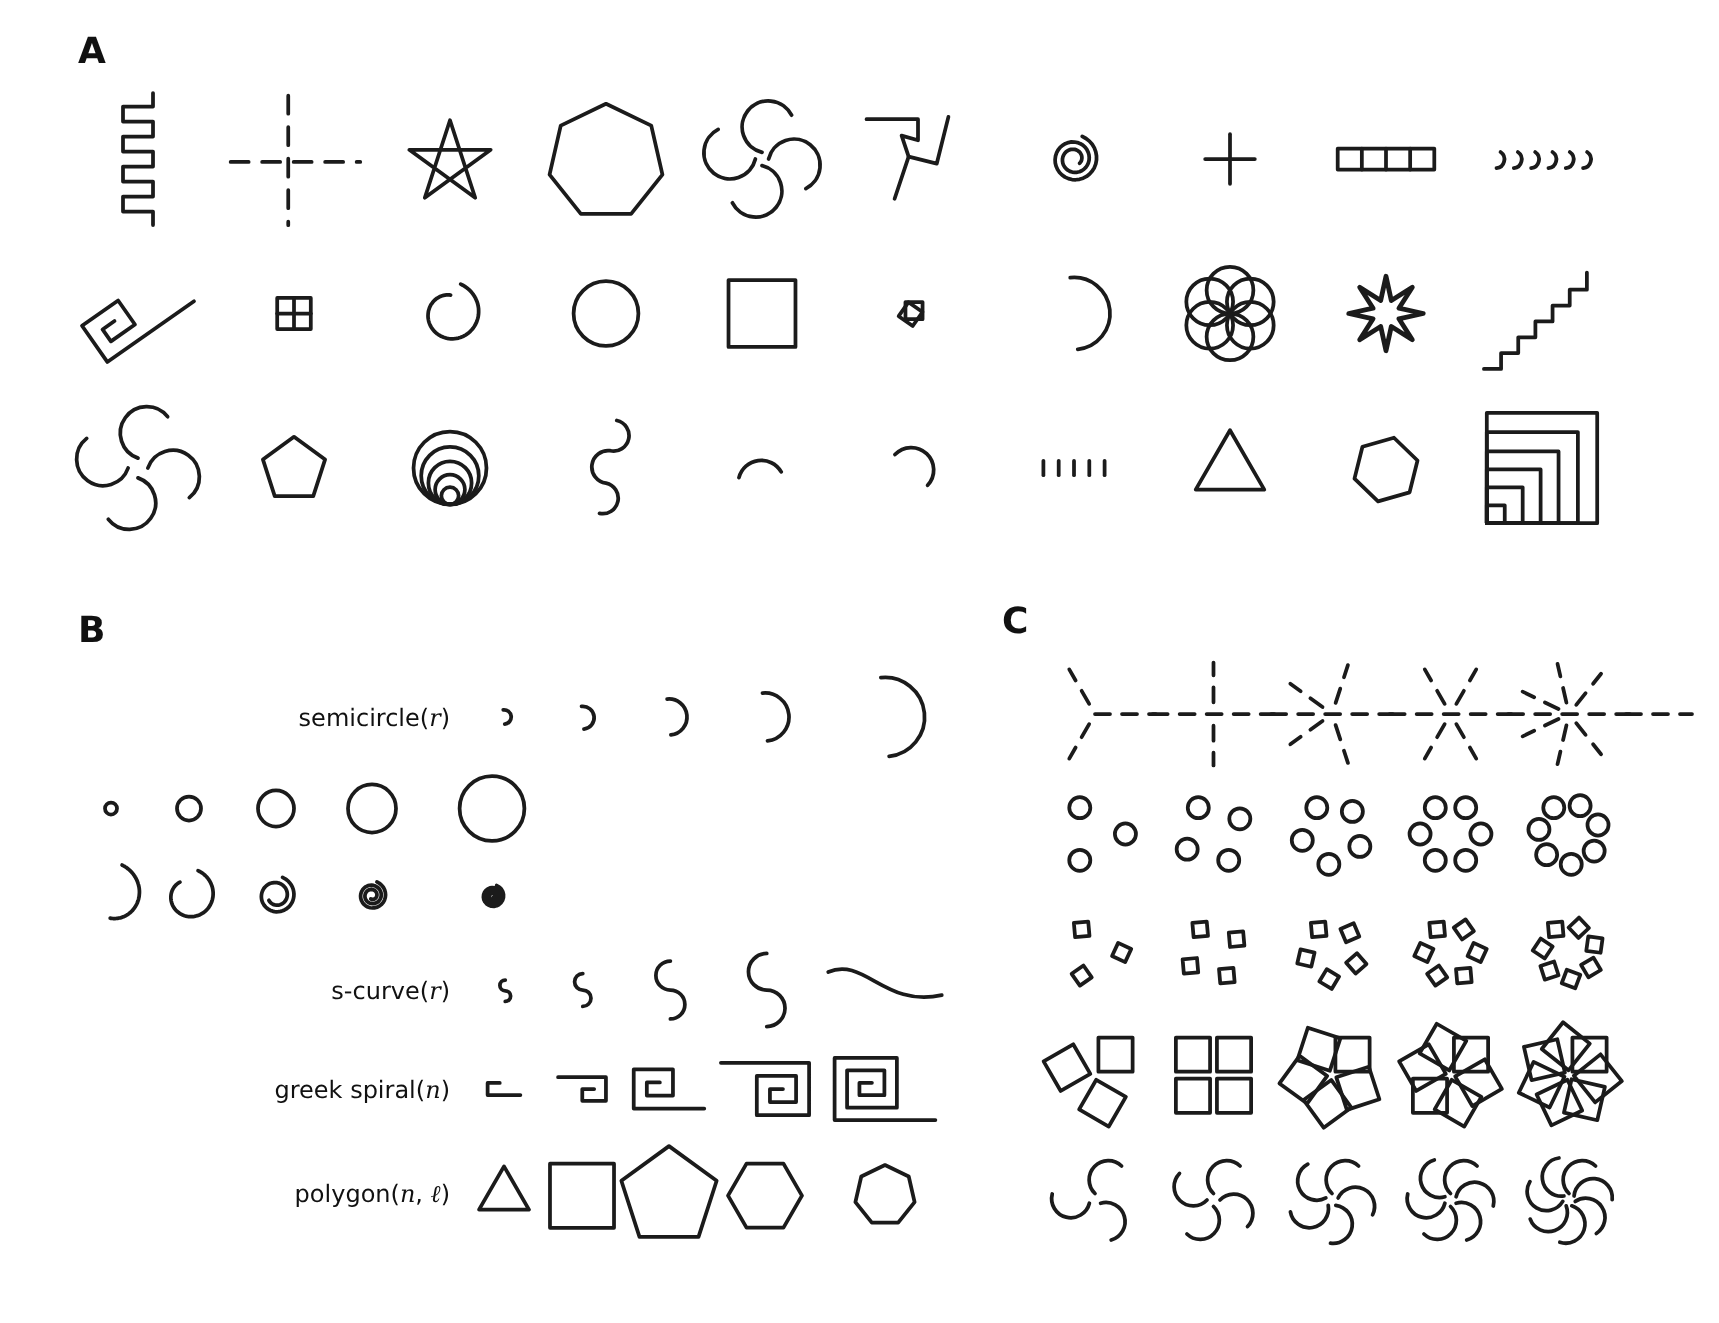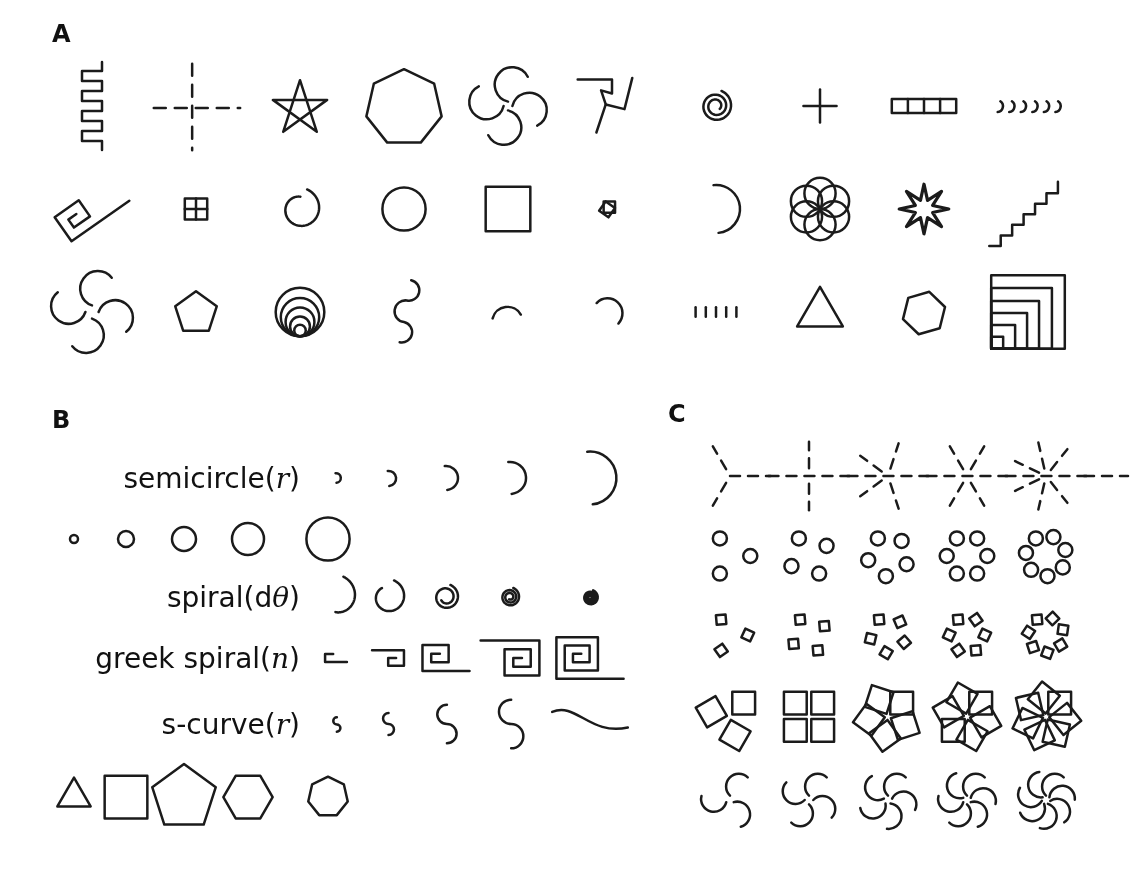--- a/index.html
+++ b/index.html
@@ -10,21 +10,21 @@
   #label-b{left:52px;top:406px;}
   #label-c{left:668px;top:400px;}
 
   #grid-a{position:absolute;left:40px;top:54px;display:grid;
           grid-template-columns:repeat(10,104px);grid-auto-rows:103px;}
   .a-cell{display:flex;align-items:center;justify-content:center;}
 
   #b-rows{position:absolute;left:50px;top:446px;}
   .b-row{display:flex;align-items:center;}
   .b-label{width:262px;padding-right:12px;box-sizing:border-box;text-align:right;
-           font-size:28px;white-space:nowrap;}
+           font-size:16px;white-space:nowrap;}
   .b-cells{display:flex;align-items:center;}
   .b-cell{display:flex;align-items:center;justify-content:center;}
   .math-it{font-family:"DejaVu Serif","Liberation Serif",serif;font-style:italic;}
 
   #c-block{position:absolute;left:690px;top:438px;width:447px;}
   #c-title{text-align:center;font-size:21px;margin-bottom:2px;white-space:nowrap;}
   .c-row{display:flex;align-items:center;}
   .c-cell{width:79px;display:flex;align-items:center;justify-content:center;}
   .c-trail{display:flex;align-items:center;}
 
@@ -288,21 +288,20 @@
             </svg>
           </div>
           <div class="b-cell" style="width:92px;height:58px">
             <svg class="glyph" width="54" height="54" viewBox="0 0 100 100">
               <circle cx="50" cy="50" r="40"></circle>
             </svg>
           </div>
         </div>
       </div>
       <div class="b-row" style="height:58px">
-        <div class="b-label">spiral(d<span class="math-it">θ</span>)</div>
         <div class="b-cells">
           <div class="b-cell" style="width:48px;height:58px">
             <svg class="glyph" width="54" height="54" viewBox="0 0 100 100">
               <path d="M 63.7 12.4 L 64.9 13.1 L 66.2 13.7 L 67.4 14.5 L 68.6 15.2 L 69.7 16.0 L 70.8 16.9 L 71.9 17.8 L 72.9 18.7 L 73.9 19.6 L 74.9 20.6 L 75.8 21.6 L 76.7 22.7 L 77.5 23.7 L 78.3 24.8 L 79.1 25.9 L 79.8 27.1 L 80.5 28.2 L 81.1 29.4 L 81.7 30.6 L 82.2 31.8 L 82.7 33.0 L 83.1 34.2 L 83.5 35.5 L 83.9 36.7 L 84.2 38.0 L 84.5 39.2 L 84.7 40.5 L 84.9 41.8 L 85.0 43.0 L 85.1 44.3 L 85.1 45.6 L 85.1 46.8 L 85.0 48.1 L 84.9 49.3 L 84.8 50.5 L 84.6 51.8 L 84.3 53.0 L 84.1 54.2 L 83.8 55.3 L 83.4 56.5 L 83.0 57.6 L 82.6 58.8 L 82.1 59.9 L 81.6 60.9 L 81.0 62.0 L 80.5 63.0 L 79.8 64.0 L 79.2 65.0 L 78.5 66.0 L 77.8 66.9 L 77.1 67.8 L 76.3 68.6 L 75.5 69.4 L 74.7 70.2 L 73.8 71.0 L 73.0 71.7 L 72.1 72.4 L 71.2 73.1 L 70.3 73.7 L 69.3 74.3 L 68.4 74.8 L 67.4 75.3 L 66.4 75.8 L 65.4 76.2 L 64.4 76.6 L 63.4 77.0 L 62.4 77.3 L 61.3 77.6 L 60.3 77.8 L 59.2 78.0 L 58.2 78.2 L 57.2 78.3 L 56.1 78.4 L 55.1 78.5 L 54.1 78.5 L 53.0 78.5 L 52.0 78.4 L 51.0 78.3 L 50.0 78.2 L 49.0 78.0"></path>
             </svg>
           </div>
           <div class="b-cell" style="width:56px;height:58px">
             <svg class="glyph" width="44" height="44" viewBox="0 0 100 100">
               <path d="M 63.7 12.4 L 66.1 13.6 L 68.4 14.9 L 70.6 16.4 L 72.7 18.0 L 74.6 19.7 L 76.5 21.6 L 78.2 23.5 L 79.7 25.6 L 81.1 27.7 L 82.4 30.0 L 83.5 32.3 L 84.4 34.6 L 85.2 37.0 L 85.8 39.4 L 86.2 41.9 L 86.5 44.4 L 86.6 46.8 L 86.5 49.3 L 86.3 51.7 L 85.9 54.1 L 85.4 56.4 L 84.7 58.7 L 83.8 61.0 L 82.8 63.1 L 81.7 65.2 L 80.5 67.2 L 79.1 69.1 L 77.6 70.9 L 76.0 72.5 L 74.3 74.1 L 72.5 75.5 L 70.6 76.8 L 68.7 77.9 L 66.7 79.0 L 64.6 79.8 L 62.5 80.6 L 60.4 81.1 L 58.3 81.6 L 56.1 81.9 L 53.9 82.0 L 51.8 82.0 L 49.6 81.9 L 47.5 81.6 L 45.5 81.2 L 43.4 80.6 L 41.5 79.9 L 39.5 79.1 L 37.7 78.1 L 35.9 77.1 L 34.3 75.9 L 32.7 74.7 L 31.2 73.3 L 29.8 71.9 L 28.5 70.3 L 27.4 68.7 L 26.3 67.1 L 25.4 65.3 L 24.6 63.6 L 24.0 61.8 L 23.4 59.9 L 23.0 58.1 L 22.7 56.2 L 22.5 54.4 L 22.5 52.5 L 22.6 50.7 L 22.8 48.8 L 23.1 47.0 L 23.6 45.3 L 24.1 43.6 L 24.8 41.9 L 25.6 40.3 L 26.5 38.8 L 27.4 37.4 L 28.5 36.0 L 29.6 34.7 L 30.8 33.5 L 32.1 32.4 L 33.4 31.4 L 34.8 30.5 L 36.3 29.7"></path>
             </svg>
@@ -313,20 +312,50 @@
             </svg>
           </div>
           <div class="b-cell" style="width:68px;height:58px">
             <svg class="glyph" width="24" height="24" viewBox="0 0 100 100">
               <path d="M 63.7 12.4 L 70.6 16.1 L 76.5 21.1 L 81.4 27.0 L 84.9 33.7 L 87.0 40.9 L 87.7 48.4 L 86.9 55.7 L 84.8 62.7 L 81.3 69.0 L 76.7 74.5 L 71.2 78.9 L 65.0 82.2 L 58.3 84.1 L 51.5 84.7 L 44.8 84.0 L 38.4 81.9 L 32.6 78.7 L 27.5 74.5 L 23.5 69.4 L 20.5 63.7 L 18.8 57.6 L 18.3 51.4 L 19.0 45.2 L 20.9 39.4 L 23.8 34.1 L 27.7 29.6 L 32.3 25.9 L 37.5 23.3 L 43.1 21.7 L 48.7 21.3 L 54.3 22.0 L 59.6 23.7 L 64.3 26.4 L 68.4 29.9 L 71.7 34.1 L 74.0 38.8 L 75.4 43.8 L 75.7 48.9 L 75.1 53.9 L 73.5 58.6 L 71.1 62.8 L 67.9 66.4 L 64.1 69.3 L 59.9 71.3 L 55.5 72.5 L 51.0 72.7 L 46.6 72.1 L 42.5 70.7 L 38.8 68.5 L 35.6 65.7 L 33.2 62.3 L 31.4 58.7 L 30.5 54.8 L 30.3 50.9 L 30.9 47.1 L 32.1 43.5 L 34.1 40.3 L 36.5 37.7 L 39.4 35.6 L 42.6 34.1 L 45.9 33.4 L 49.3 33.3 L 52.5 33.8 L 55.5 35.0 L 58.1 36.6 L 60.3 38.8 L 62.0 41.2 L 63.1 43.9 L 63.7 46.6 L 63.7 49.4 L 63.2 52.0 L 62.2 54.4 L 60.8 56.5 L 59.0 58.3 L 57.0 59.6 L 54.9 60.4 L 52.6 60.8 L 50.5 60.7 L 48.4 60.3 L 46.6 59.4"></path>
             </svg>
           </div>
           <div class="b-cell" style="width:92px;height:58px">
             <svg class="glyph" width="19" height="19" viewBox="0 0 100 100">
               <path d="M 63.7 12.4 L 72.9 17.7 L 80.2 25.2 L 85.3 34.2 L 87.8 44.1 L 87.6 54.3 L 84.7 63.9 L 79.4 72.3 L 72.3 78.9 L 63.7 83.3 L 54.3 85.3 L 44.9 84.8 L 36.1 81.8 L 28.5 76.7 L 22.6 69.8 L 18.7 61.7 L 17.2 53.0 L 18.0 44.3 L 21.0 36.2 L 26.0 29.4 L 32.6 24.1 L 40.1 20.9 L 48.2 19.7 L 56.2 20.8 L 63.5 23.8 L 69.6 28.6 L 74.2 34.8 L 76.9 41.8 L 77.7 49.2 L 76.5 56.5 L 73.4 63.0 L 68.9 68.4 L 63.1 72.4 L 56.6 74.6 L 49.9 75.0 L 43.4 73.7 L 37.6 70.8 L 32.9 66.4 L 29.6 61.1 L 27.8 55.3 L 27.6 49.2 L 29.0 43.5 L 31.9 38.4 L 35.9 34.4 L 40.7 31.6 L 46.0 30.2 L 51.3 30.3 L 56.3 31.7 L 60.7 34.4 L 64.1 38.1 L 66.3 42.4 L 67.3 47.0 L 67.0 51.7 L 65.6 56.0 L 63.1 59.6 L 59.8 62.4 L 56.1 64.1 L 52.1 64.8 L 48.1 64.4 L 44.6 63.0 L 41.6 60.7 L 39.4 57.9 L 38.2 54.6 L 37.8 51.3 L 38.3 48.1 L 39.6 45.3 L 41.6 43.0 L 44.0 41.4 L 46.6 40.5 L 49.3 40.4 L 51.8 41.0 L 53.9 42.1 L 55.5 43.8 L 56.6 45.7 L 57.1 47.7 L 57.0 49.7 L 56.4 51.5 L 55.4 52.9 L 54.1 53.9 L 52.7 54.5 L 51.3 54.6"></path>
+            </svg>
+          </div>
+        </div>
+      </div>
+      <div class="b-row" style="height:68px">
+        <div class="b-label">s-curve(<span class="math-it">r</span>)</div>
+        <div class="b-cells">
+          <div class="b-cell" style="width:48px;height:68px">
+            <svg class="glyph" width="17" height="17" viewBox="0 0 100 100">
+              <path d="M 52 8 A 21 21 0 0 0 52 50 A 21 21 0 0 1 52 92"></path>
+            </svg>
+          </div>
+          <div class="b-cell" style="width:56px;height:68px">
+            <svg class="glyph" width="26" height="26" viewBox="0 0 100 100">
+              <path d="M 52 8 A 21 21 0 0 0 52 50 A 21 21 0 0 1 52 92"></path>
+            </svg>
+          </div>
+          <div class="b-cell" style="width:60px;height:68px">
+            <svg class="glyph" width="46" height="46" viewBox="0 0 100 100">
+              <path d="M 52 8 A 21 21 0 0 0 52 50 A 21 21 0 0 1 52 92"></path>
+            </svg>
+          </div>
+          <div class="b-cell" style="width:68px;height:68px">
+            <svg class="glyph" width="58" height="58" viewBox="0 0 100 100">
+              <path d="M 52 8 A 21 21 0 0 0 52 50 A 21 21 0 0 1 52 92"></path>
+            </svg>
+          </div>
+          <div class="b-cell" style="width:92px;height:68px">
+            <svg class="glyph" width="86" height="86" viewBox="0 0 100 100">
+              <path d="M 6 36 C 34 24 50 64 94 54"></path>
             </svg>
           </div>
         </div>
       </div>
       <div class="b-row" style="height:64px">
         <div class="b-label">greek spiral(<span class="math-it">n</span>)</div>
         <div class="b-cells">
           <div class="b-cell" style="width:48px;height:64px">
             <svg class="glyph" width="26" height="26" viewBox="0 0 100 100">
               <path d="M 39.1 34.4 L 8.0 34.4 L 8.0 65.6 L 92.0 65.6"></path>
@@ -347,51 +376,22 @@
               <path d="M 67.1 50.0 L 54.7 50.0 L 54.7 62.4 L 79.6 62.4 L 79.6 37.6 L 42.2 37.6 L 42.2 74.9 L 92.0 74.9 L 92.0 25.1 L 8.0 25.1"></path>
             </svg>
           </div>
           <div class="b-cell" style="width:92px;height:64px">
             <svg class="glyph" width="80" height="80" viewBox="0 0 100 100">
               <path d="M 39.1 44.8 L 28.7 44.8 L 28.7 55.2 L 49.5 55.2 L 49.5 34.4 L 18.4 34.4 L 18.4 65.6 L 59.9 65.6 L 59.9 24.1 L 8.0 24.1 L 8.0 75.9 L 92.0 75.9"></path>
             </svg>
           </div>
         </div>
       </div>
-      <div class="b-row" style="height:68px">
-        <div class="b-label">s-curve(<span class="math-it">r</span>)</div>
-        <div class="b-cells">
-          <div class="b-cell" style="width:48px;height:68px">
-            <svg class="glyph" width="17" height="17" viewBox="0 0 100 100">
-              <path d="M 52 8 A 21 21 0 0 0 52 50 A 21 21 0 0 1 52 92"></path>
-            </svg>
-          </div>
-          <div class="b-cell" style="width:56px;height:68px">
-            <svg class="glyph" width="26" height="26" viewBox="0 0 100 100">
-              <path d="M 52 8 A 21 21 0 0 0 52 50 A 21 21 0 0 1 52 92"></path>
-            </svg>
-          </div>
-          <div class="b-cell" style="width:60px;height:68px">
-            <svg class="glyph" width="46" height="46" viewBox="0 0 100 100">
-              <path d="M 52 8 A 21 21 0 0 0 52 50 A 21 21 0 0 1 52 92"></path>
-            </svg>
-          </div>
-          <div class="b-cell" style="width:68px;height:68px">
-            <svg class="glyph" width="58" height="58" viewBox="0 0 100 100">
-              <path d="M 52 8 A 21 21 0 0 0 52 50 A 21 21 0 0 1 52 92"></path>
-            </svg>
-          </div>
-          <div class="b-cell" style="width:92px;height:68px">
-            <svg class="glyph" width="86" height="86" viewBox="0 0 100 100">
-              <path d="M 6 36 C 34 24 50 64 94 54"></path>
-            </svg>
-          </div>
-        </div>
-      </div>
       <div class="b-row" style="height:76px">
+        <div class="b-label">polygon(<span class="math-it">n</span>, <span class="math-it">ℓ</span>)</div>
         <div class="b-cells">
           <div class="b-cell" style="width:48px;height:76px">
             <svg class="glyph" width="40" height="40" viewBox="0 0 100 100">
               <path d="M50.0 4.0 L91.6 76.0 L8.4 76.0 Z"></path>
             </svg>
           </div>
           <div class="b-cell" style="width:56px;height:76px">
             <svg class="glyph" width="58" height="58" viewBox="0 0 100 100">
               <path d="M86.8 15.2 L86.8 88.8 L13.2 88.8 L13.2 15.2 Z"></path>
             </svg>

